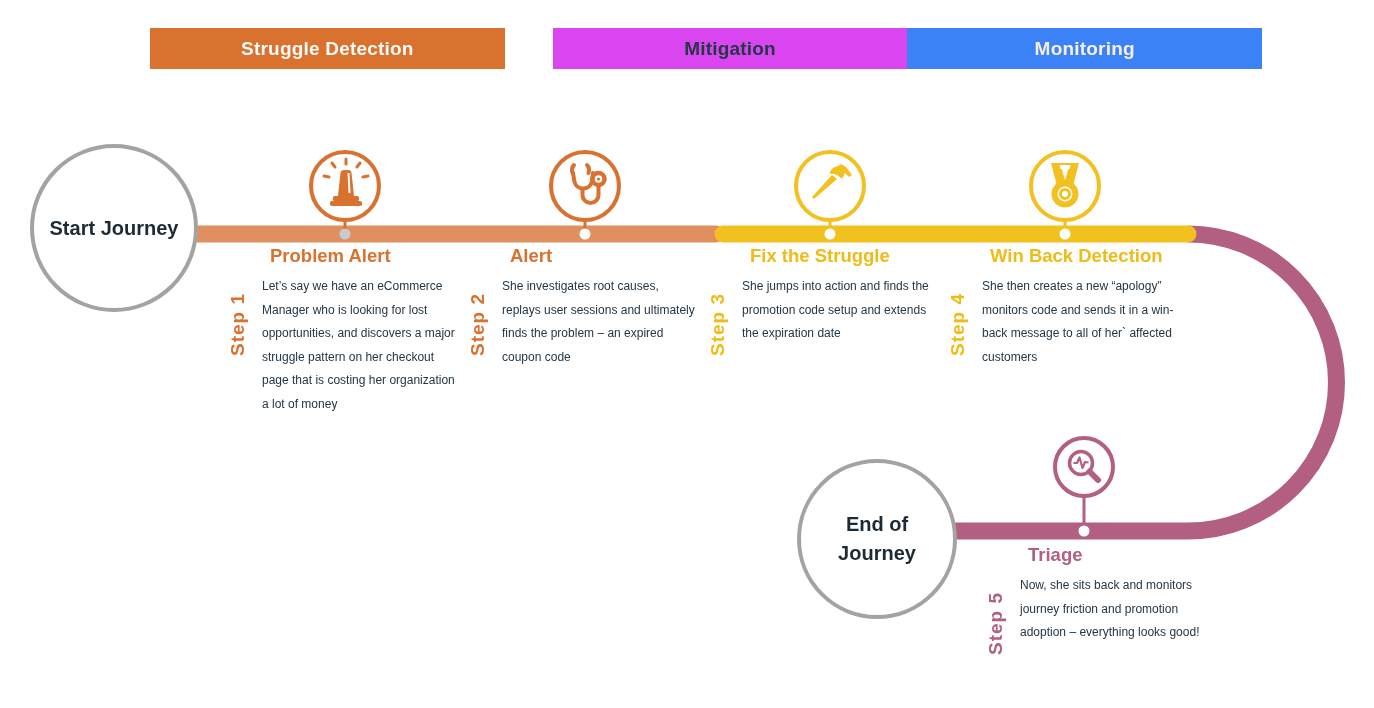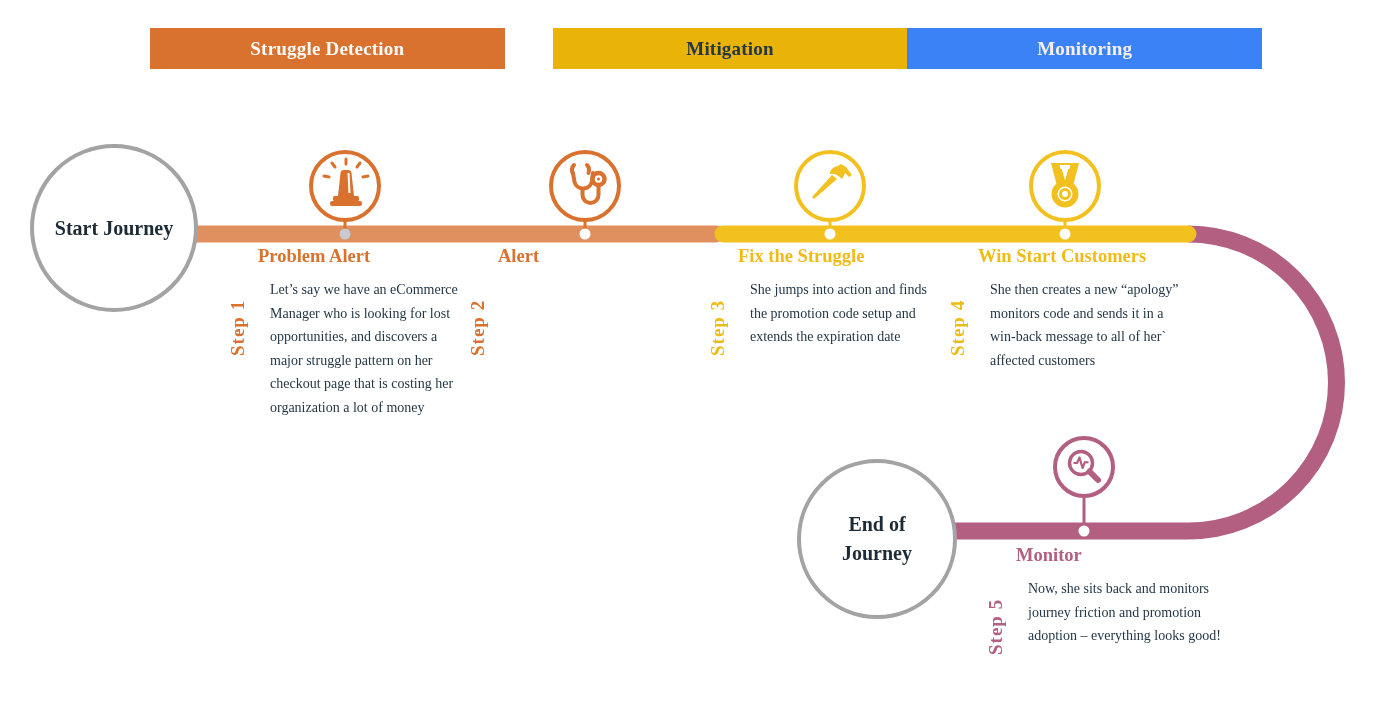--- a/index.html
+++ b/index.html
@@ -1,43 +1,43 @@
 <!DOCTYPE html>
 <html><head>
 <meta charset="utf-8">
 <style>
   html,body{margin:0;padding:0;background:#ffffff;}
   #canvas{
     position:relative;width:1374px;height:708px;background:#ffffff;overflow:hidden;
-    font-family:Liberation Serif, serif;color:#243746;
+    font-family:Liberation Sans, sans-serif;color:#243746;
   }
   
   .phase-bar{position:absolute;left:150px;top:28px;width:1112px;height:41px;display:flex;}
   .phase{flex:1;display:flex;align-items:center;justify-content:center;
          font-size:19px;font-weight:bold;letter-spacing:.2px;}
   .phase.struggle{background:#D9712F;color:#FAFAF7;}
-  .phase.mitigation{background:#eab308;color:#243746;margin-left:48px;}
+  .phase.mitigation{background:#d946ef;color:#243746;margin-left:48px;}
   .phase.monitoring{background:#3b82f6;color:#F5EFE8;}
   
   svg.track{position:absolute;left:0;top:0;}
   
   .journey-circle{position:absolute;background:#ffffff;border:4px solid #A3A3A3;border-radius:50%;
     display:flex;flex-direction:column;align-items:center;justify-content:center;
     font-size:20px;font-weight:bold;color:#1C2B36;text-align:center;line-height:1.45;}
   #start-circle{left:30px;top:144px;width:160px;height:160px;text-align:right;}
   #end-circle{left:797px;top:459px;width:152px;height:152px;}
   
   .icon-wrap{position:absolute;}
   
   .step{position:absolute;display:flex;align-items:flex-start;}
   .step-vert{writing-mode:vertical-rl;transform:rotate(180deg);
     font-size:19px;font-weight:bold;letter-spacing:1px;line-height:1;margin-top:2px;height:108px;}
   .step-body{margin-left:11px;}
-  .step-title{font-size:18.5px;font-weight:bold;margin:0 0 9px 0;line-height:1.1;}
-  .step-desc{font-size:14px;line-height:23.5px;margin:12px;}
+  .step-title{font-size:18.5px;font-weight:bold;margin:0 0 9px 12px;line-height:1.1;}
+  .step-desc{font-size:12px;line-height:23.5px;margin:4px;}
   .c-orange{color:#D9712F;}
   .c-yellow{color:#EFBB16;}
   .c-mauve{color:#B25F81;}
   #step-1{left:228px;top:246px;} #step-1 .step-desc{width:200px;}
   #step-2{left:468px;top:246px;} #step-2 .step-desc{width:198px;}
   #step-3{left:708px;top:246px;} #step-3 .step-desc{width:192px;}
   #step-4{left:948px;top:246px;} #step-4 .step-desc{width:192px;}
   #step-5{left:986px;top:545px;} #step-5 .step-desc{width:200px;}
 </style>
 </head>
@@ -158,40 +158,41 @@
     <div class="step-body">
       <p class="step-title c-orange">Problem Alert</p>
       <p class="step-desc">Let’s say we have an eCommerce Manager who is looking for lost opportunities, and discovers a major struggle pattern on her checkout page that is costing her organization a lot of money</p>
     </div>
   </div>
 
   <div id="step-2" class="step">
     <div class="step-vert c-orange">Step 2</div>
     <div class="step-body">
       <p class="step-title c-orange">Alert</p>
+      <p class="step-desc">She investigates root causes, replays user sessions and ultimately finds the problem – an expired coupon code</p>
     </div>
   </div>
 
   <div id="step-3" class="step">
     <div class="step-vert c-yellow">Step 3</div>
     <div class="step-body">
       <p class="step-title c-yellow">Fix the Struggle</p>
       <p class="step-desc">She jumps into action and finds the promotion code setup and extends the expiration date</p>
     </div>
   </div>
 
   <div id="step-4" class="step">
     <div class="step-vert c-yellow">Step 4</div>
     <div class="step-body">
-      <p class="step-title c-yellow">Win Start Customers</p>
+      <p class="step-title c-yellow">Win Back Detection</p>
       <p class="step-desc">She then creates a new “apology” monitors code and sends it in a win-back message to all of her` affected customers</p>
     </div>
   </div>
 
   <div id="step-5" class="step">
     <div class="step-vert c-mauve">Step 5</div>
     <div class="step-body">
-      <p class="step-title c-mauve">Monitor</p>
+      <p class="step-title c-mauve">Triage</p>
       <p class="step-desc">Now, she sits back and monitors journey friction and promotion adoption – everything looks good!</p>
     </div>
   </div>
 
 </div>
 
 </body></html>

